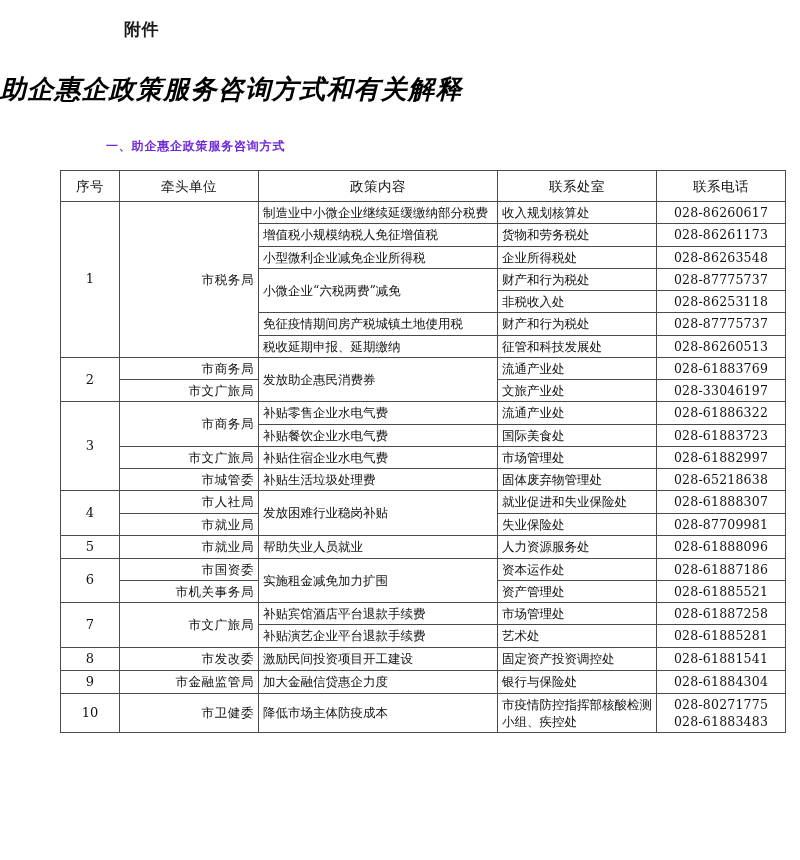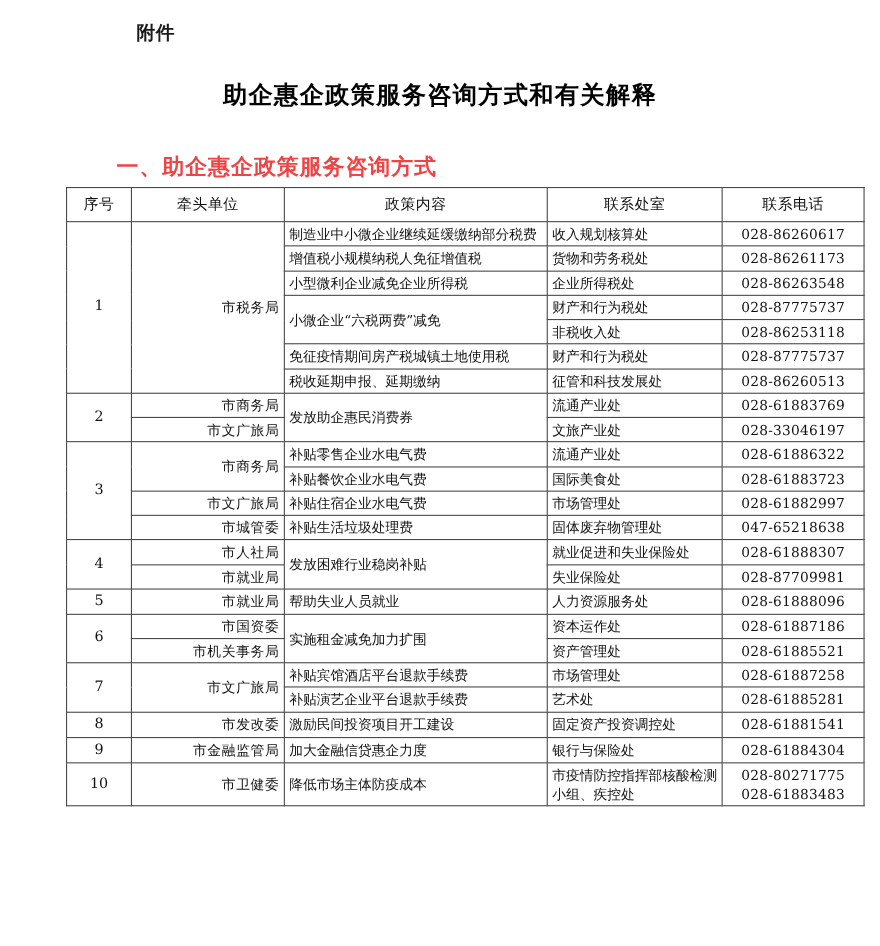--- a/index.html
+++ b/index.html
@@ -29,36 +29,37 @@
     font-size: 17px;
     letter-spacing: 0.5px;
     color: #1a1a1a;
     margin-left: 26px;
   }
   .doc-title {
     position: absolute;
     left: 0;
     top: 72px;
     width: 800px;
-    text-align: center;
+    text-align: left;
     font-family: "DejaVu Serif", "Liberation Serif", serif;
     font-weight: bold;
-    font-size: 22px;
+    font-size: 26px;
     letter-spacing: 1.2px;
     color: #000000;
+    font-style: italic;
   }
   .section-heading {
     position: absolute;
     left: 106px;
     top: 138px;
     font-family: "DejaVu Sans", "Liberation Sans", sans-serif;
     font-weight: bold;
-    font-size: 20px;
+    font-size: 12px;
     letter-spacing: 0.8px;
-    color: #ef4444;
+    color: #6d28d9;
   }
   .table-wrap {
     position: absolute;
     left: 60px;
     top: 170px;
     width: 680px;
   }
   table.policy-table {
     border-collapse: collapse;
     width: 680px;
@@ -178,21 +179,21 @@
           <tr>
             <td class="c-unit">市文广旅局</td>
             <td class="c-pol">补贴住宿企业水电气费</td>
             <td class="c-dept">市场管理处</td>
             <td class="c-tel">028-61882997</td>
           </tr>
           <tr>
             <td class="c-unit">市城管委</td>
             <td class="c-pol">补贴生活垃圾处理费</td>
             <td class="c-dept">固体废弃物管理处</td>
-            <td class="c-tel">047-65218638</td>
+            <td class="c-tel">028-65218638</td>
           </tr>
           <tr>
             <td class="c-no" rowspan="2">4</td>
             <td class="c-unit">市人社局</td>
             <td class="c-pol" rowspan="2">发放困难行业稳岗补贴</td>
             <td class="c-dept">就业促进和失业保险处</td>
             <td class="c-tel">028-61888307</td>
           </tr>
           <tr>
             <td class="c-unit">市就业局</td>

